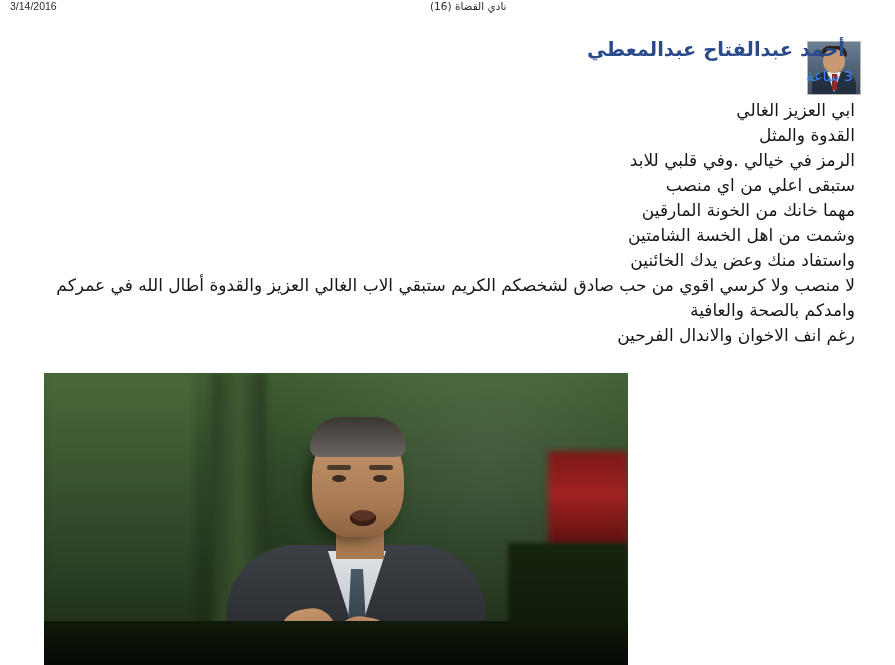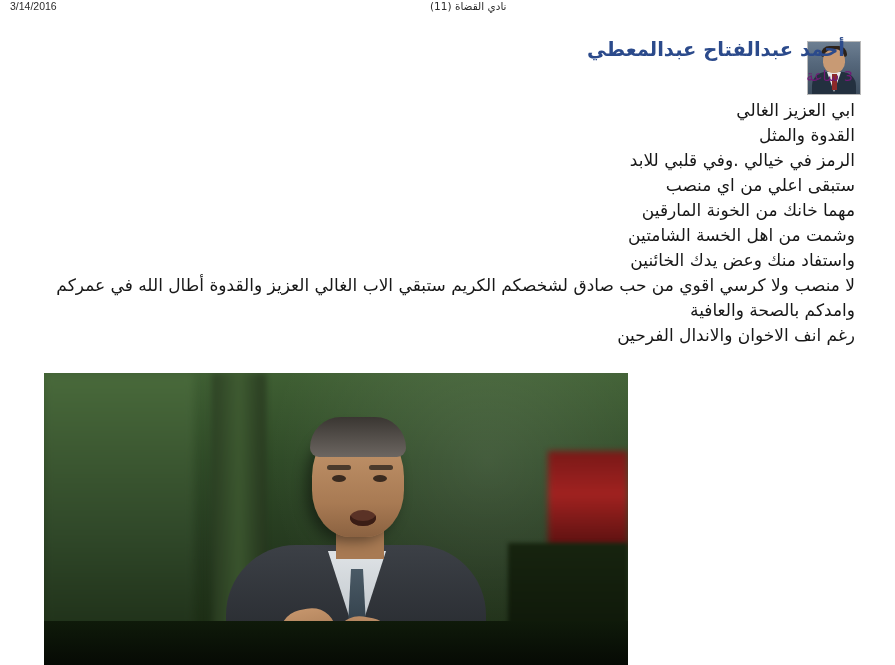--- a/index.html
+++ b/index.html
@@ -128,21 +128,21 @@
     font-weight: bold;
     color: #2b4a8b;
     letter-spacing: 0px;
   }
 
   .timestamp {
     position: absolute;
     right: 42px;
     top: 38px;
     font-size: 14.5px;
-    color: #701a75;
+    color: #3b82f6;
   }
 
   .post-body {
     position: relative;
     margin-top: 8px;
     padding: 0 40px 0 40px;
     font-size: 17px;
     line-height: 25px;
     color: #171717;
     direction: rtl;
@@ -266,21 +266,21 @@
     transform: rotate(10deg);
   }
 </style>
 </head>
 <body>
 
 <div class="page">
 
   <div class="print-header">
     <span class="ph-left">3/14/2016</span>
-    <span class="ph-center">نادي القضاة (11)</span>
+    <span class="ph-center">نادي القضاة (16)</span>
   </div>
 
   <div class="post">
 
     <div class="post-head">
       <div class="avatar">
         <div class="body"></div>
         <div class="shirt"></div>
         <div class="tie"></div>
         <div class="hair"></div>

